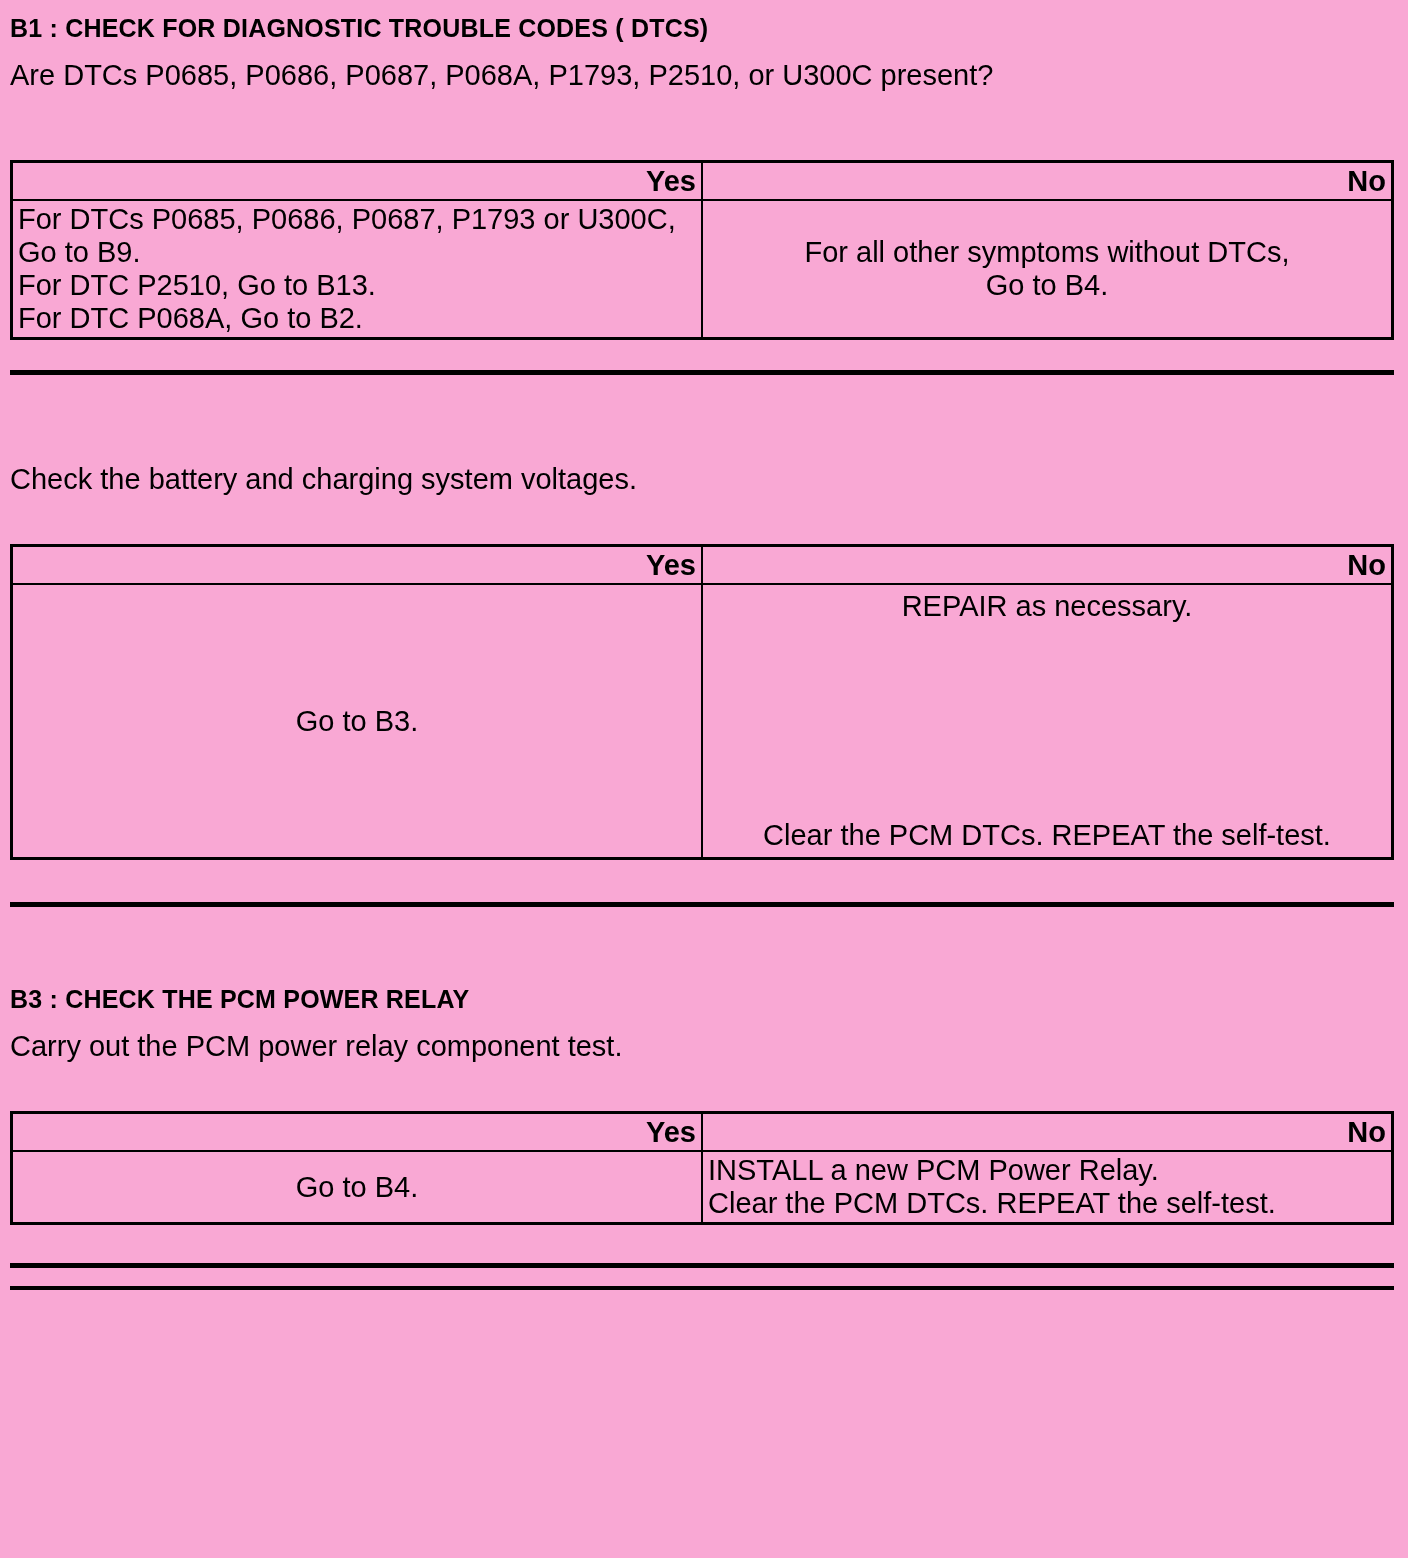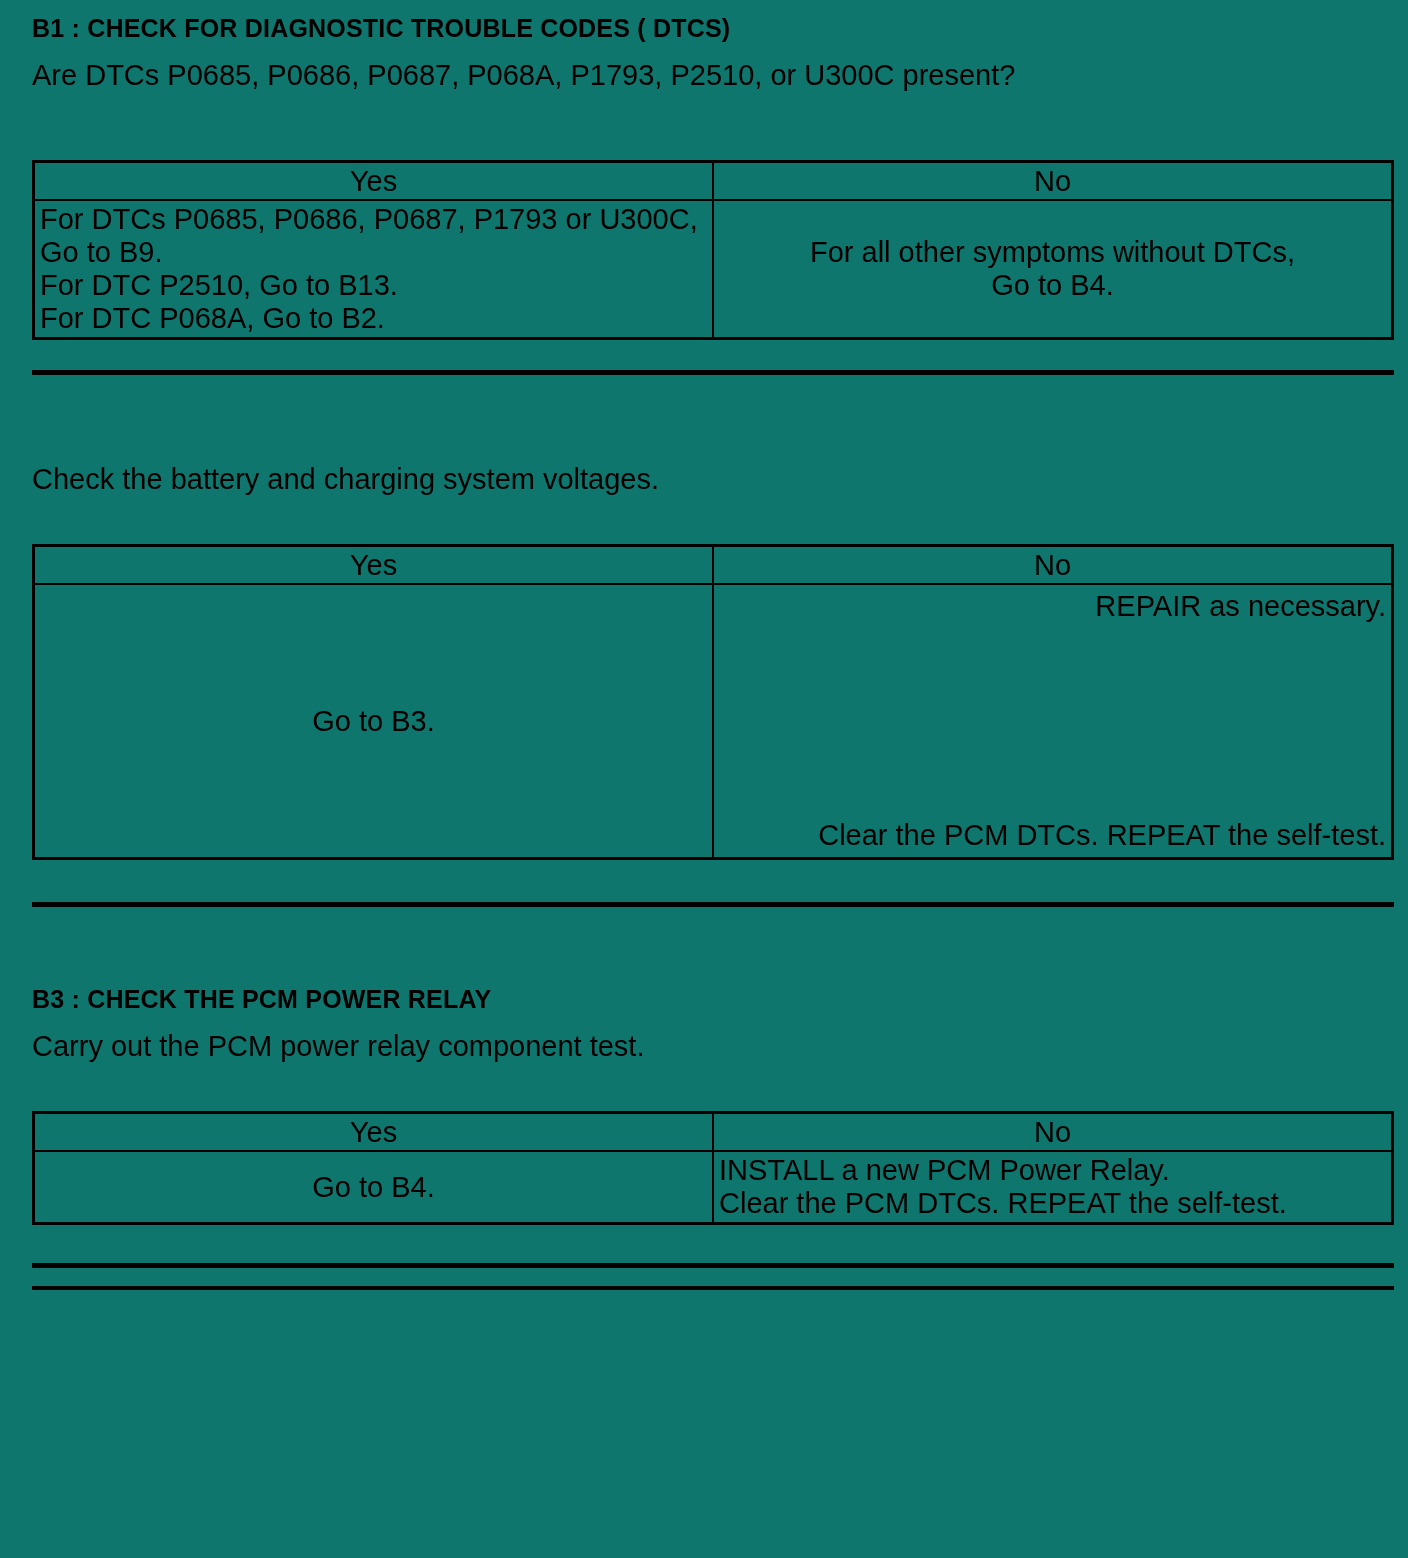--- a/index.html
+++ b/index.html
@@ -6,22 +6,22 @@
     margin: 0;
     padding: 0;
     background: #ffffff;
     color: #000000;
     font-family: "Liberation Sans", sans-serif;
   }
   .page {
     width: 1408px;
     min-height: 1558px;
     box-sizing: border-box;
-    padding: 14px 14px 10px 32px;
-    background: #0f766e;
+    padding: 14px 14px 10px 10px;
+    background: #f9a8d4;
   }
   .sec-heading {
     font-size: 25px;
     font-weight: bold;
     margin: 0 0 16px 0;
     letter-spacing: 0.2px;
   }
   .body-text {
     font-size: 29px;
     font-weight: normal;
@@ -42,43 +42,43 @@
     table-layout: fixed;
   }
   table.yn-table th,
   table.yn-table td {
     border: 2px solid #000;
     font-size: 29px;
     padding: 2px 5px;
     vertical-align: middle;
   }
   table.yn-table th {
-    font-weight: normal;
-    text-align: center;
+    font-weight: bold;
+    text-align: right;
     height: 34px;
     padding: 1px 5px;
   }
   td.cell-left {
     text-align: left;
     vertical-align: top;
   }
   td.cell-center {
     text-align: center;
     vertical-align: middle;
     margin-left: 16px;
   }
   td.cell-tall {
     height: 268px;
   }
   .cell-spread {
     display: flex;
     flex-direction: column;
     justify-content: space-between;
     min-height: 262px;
-    text-align: right;
+    text-align: center;
   }
   .line { display: block; }
   hr.rule {
     border: none;
     border-top: 5px solid #000;
     margin: 30px 0 88px 0;
   }
   hr.rule.mid {
     margin: 42px 0 78px 0;
   }

